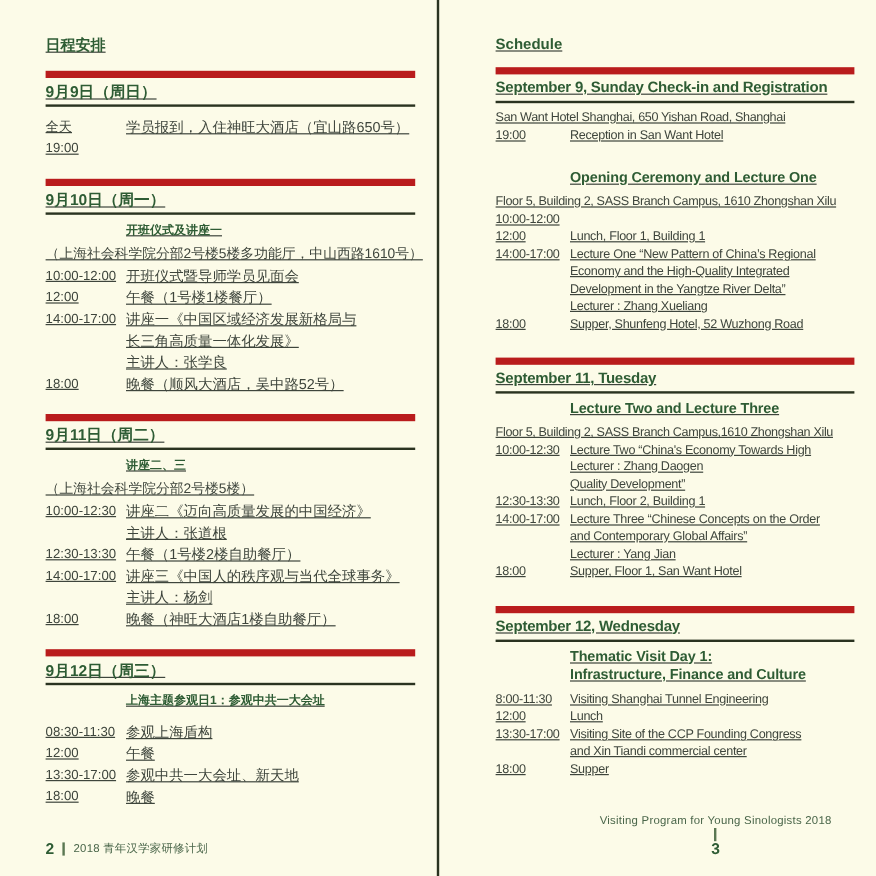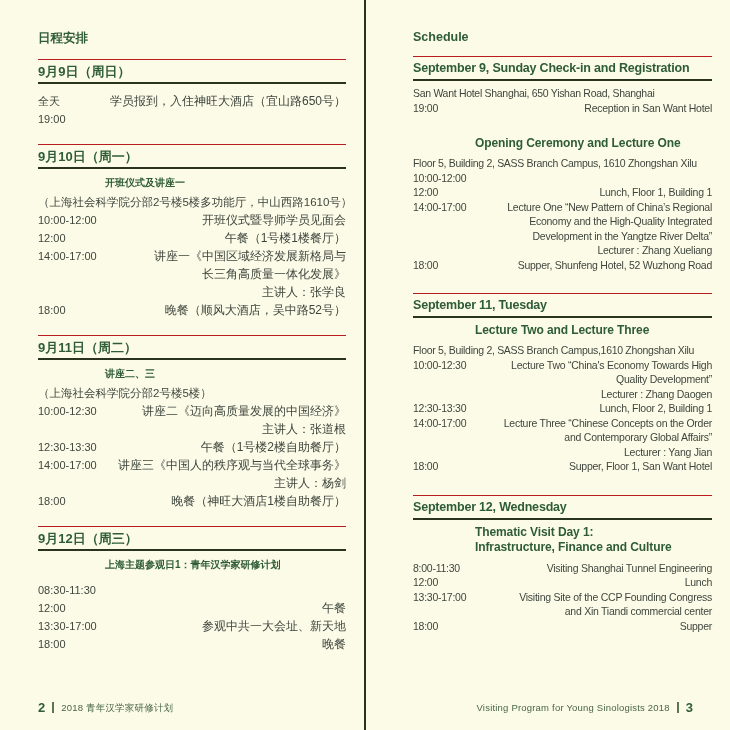--- a/index.html
+++ b/index.html
@@ -3,32 +3,32 @@
 <meta charset="utf-8">
 <style>
   html,body{margin:0;padding:0;}
   body{
     width:730px;height:730px;
     background:#fcfbe8;
     font-family:"Liberation Sans","DejaVu Sans",sans-serif;
     color:#3e453c;
     overflow:hidden;
   }
-  .spread{display:flex;width:730px;height:730px;}
+  .spread{display:flex;width:730px;height:730px;text-decoration:underline;}
   .page{box-sizing:border-box;position:relative;height:730px;}
   .page-left{width:366px;border-right:2px solid #2a3320;padding:30px 18px 0 38px;}
   .page-right{width:364px;padding:30px 18px 0 47px;}
 
   .kicker{font-size:12.5px;font-weight:bold;color:#2e5c34;margin-bottom:12px;}
 
   .section{margin-bottom:16px;}
   .page-right .section{margin-bottom:21px;}
 
   .sec-head{
-    border-top:1px solid #b91c1c;
+    border-top:6px solid #b91c1c;
     border-bottom:2px solid #2a3320;
     padding:4px 0 3px;
     color:#2e5c34;font-weight:bold;font-size:13px;line-height:15px;
     white-space:nowrap;
   }
   .page-right .sec-head{font-size:12.5px;letter-spacing:-0.2px;}
 
   .sec-title{color:#2e5c34;font-weight:bold;font-size:10px;line-height:17px;margin:5px 0 0 67px;white-space:nowrap;}
   .page-right .sec-title{margin-left:62px;font-size:12px;line-height:15px;letter-spacing:-0.1px;}
 
@@ -36,25 +36,25 @@
   .page-right .venue{font-size:10.5px;line-height:14.5px;letter-spacing:-0.3px;margin-top:5px;}
 
   .rows{margin-top:8px;}
   .page-right .rows{margin-top:6px;}
   .venue + .rows{margin-top:0;}
 
   .row{display:flex;font-size:12px;line-height:18px;}
   .page-right .row{font-size:10.5px;line-height:14.5px;letter-spacing:-0.25px;}
   .time{flex:0 0 67px;font-size:11px;}
   .page-right .time{flex:0 0 62px;font-size:10.5px;}
-  .desc{flex:1;white-space:nowrap;text-align:right;}
+  .desc{flex:1;white-space:nowrap;}
 
   .footer{position:absolute;bottom:16px;display:flex;align-items:center;}
   .page-left .footer{left:38px;}
-  .page-right .footer{right:37px;}
+  .page-right .footer{right:37px;flex-direction:column;}
   .page-num{font-size:13px;font-weight:bold;color:#2e5c34;line-height:13px;}
   .foot-bar{width:2px;height:11px;background:#5a7752;margin:0 7px;}
   .foot-text{font-size:9.5px;color:#4a664a;letter-spacing:0.2px;line-height:11px;}
 </style>
 </head>
 <body>
 
 <div class="spread">
 
   <div class="page page-left">
@@ -126,24 +126,25 @@
         </div>
         <div class="row">
           <div class="time">18:00</div>
           <div class="desc">晚餐（神旺大酒店1楼自助餐厅）</div>
         </div>
       </div>
     </div>
 
     <div class="section">
       <div class="sec-head">9月12日（周三）</div>
-      <div class="sec-title">上海主题参观日1：青年汉学家研修计划</div>
+      <div class="sec-title">上海主题参观日1：参观中共一大会址</div>
       <div class="rows">
         <div class="row">
           <div class="time">08:30-11:30</div>
+          <div class="desc">参观上海盾构</div>
         </div>
         <div class="row">
           <div class="time">12:00</div>
           <div class="desc">午餐</div>
         </div>
         <div class="row">
           <div class="time">13:30-17:00</div>
           <div class="desc">参观中共一大会址、新天地</div>
         </div>
         <div class="row">
@@ -203,22 +204,22 @@
 
     <div class="section">
       <div class="sec-head">September 11, Tuesday</div>
       <div class="sec-title">Lecture Two and Lecture Three</div>
       <div class="venue">Floor 5, Building 2, SASS Branch Campus,1610 Zhongshan Xilu</div>
       <div class="rows">
         <div class="row">
           <div class="time">10:00-12:30</div>
           <div class="desc">
             <div>Lecture Two  “China's Economy Towards High</div>
+            <div>Lecturer :  Zhang Daogen</div>
             <div>Quality Development”</div>
-            <div>Lecturer :  Zhang Daogen</div>
           </div>
         </div>
         <div class="row">
           <div class="time">12:30-13:30</div>
           <div class="desc">Lunch, Floor 2, Building 1</div>
         </div>
         <div class="row">
           <div class="time">14:00-17:00</div>
           <div class="desc">
             <div>Lecture Three  “Chinese Concepts on the Order</div>

